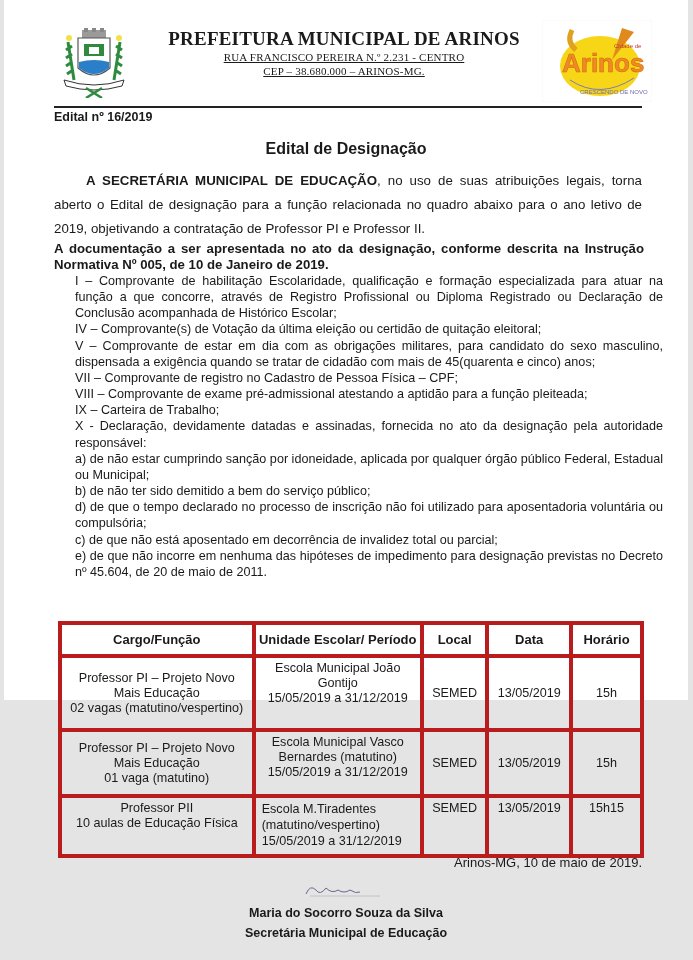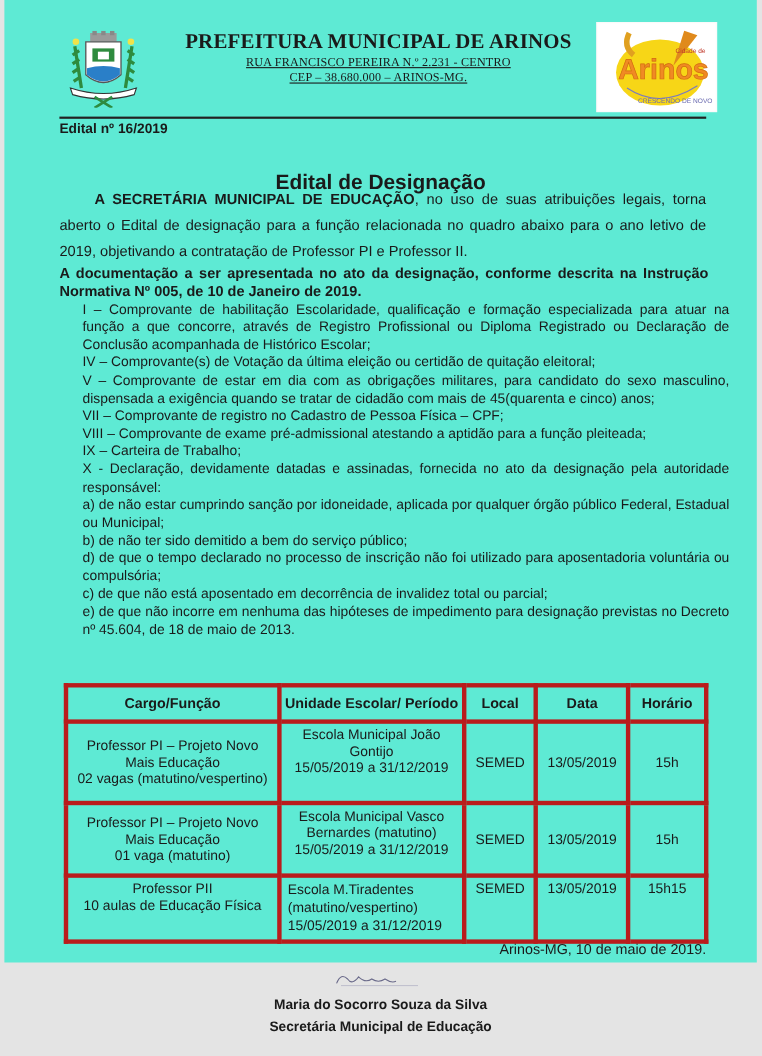--- a/index.html
+++ b/index.html
@@ -3,34 +3,34 @@
 <meta charset="utf-8">
 <style>
   html, body { margin: 0; padding: 0; }
   body {
     width: 693px; height: 960px; overflow: hidden;
     background: #e4e4e4;
     font-family: "Liberation Sans", sans-serif;
     color: #1a1a1a;
   }
   .page {
-    position: absolute; left: 4px; top: 0; width: 684px; height: 875px;
-    background: #5eead4;
+    position: absolute; left: 4px; top: 0; width: 684px; height: 700px;
+    background: #ffffff;
   }
   .header { position: absolute; left: 0; top: 0; width: 684px; height: 108px; }
   .crest { position: absolute; left: 54px; top: 28px; width: 72px; height: 70px; }
   .brand-logo { position: absolute; left: 538px; top: 20px; width: 110px; height: 82px; background:#fff; box-shadow: 0 0 2px #eee inset; }
   .hdr-text { position: absolute; left: 140px; top: 28px; width: 400px; text-align: center; font-family: "Liberation Serif", serif; }
   .hdr-title { font-size: 19px; font-weight: bold; letter-spacing: 0.2px; line-height: 22px; }
   .hdr-line { font-size: 11px; line-height: 14px; letter-spacing: 0.2px; text-decoration: underline; }
   .hdr-email { font-size: 11px; line-height: 15px; font-style: italic; font-weight: bold; }
   .rule { position: absolute; left: 50px; top: 106px; width: 588px; height: 2px; background: #222; }
   .edital-no { position: absolute; left: 50px; top: 110px; font-size: 12.5px; font-weight: bold; }
 
-  .doc-title { position: absolute; left: 0; top: 140px; width: 684px; text-align: center; font-size: 19px; font-weight: bold; margin-top: 16px; }
+  .doc-title { position: absolute; left: 0; top: 140px; width: 684px; text-align: center; font-size: 16px; font-weight: bold; }
   .intro { position: absolute; left: 50px; top: 169px; width: 588px; font-size: 13.3px; line-height: 24px; text-align: justify; }
   .intro .indent { display: inline-block; width: 32px; }
   .intro b { font-weight: bold; }
   .doc-heading { position: absolute; left: 50px; top: 241px; width: 590px; font-size: 13.2px; font-weight: bold; line-height: 16px; text-align: justify; }
   .reqs { position: absolute; left: 50px; top: 273px; width: 588px; font-size: 12.6px; line-height: 16.15px; margin-left: 21px; }
   .reqs p { margin: 0; text-align: justify; }
 
   table.grid {
     position: absolute; left: 54px; top: 621px; width: 586px;
     border-collapse: collapse; font-size: 12.6px;
@@ -101,21 +101,21 @@
     <p>IV – Comprovante(s) de Votação da última eleição ou certidão de quitação eleitoral;</p>
     <p>V – Comprovante de estar em dia com as obrigações militares, para candidato do sexo masculino, dispensada a exigência quando se tratar de cidadão com mais de 45(quarenta e cinco) anos;</p>
     <p>VII – Comprovante de registro no Cadastro de Pessoa Física – CPF;</p>
     <p>VIII – Comprovante de exame pré-admissional atestando a aptidão para a função pleiteada;</p>
     <p>IX – Carteira de Trabalho;</p>
     <p>X - Declaração, devidamente datadas e assinadas, fornecida no ato da designação pela autoridade responsável:</p>
     <p>a) de não estar cumprindo sanção por idoneidade, aplicada por qualquer órgão público Federal, Estadual ou Municipal;</p>
     <p>b) de não ter sido demitido a bem do serviço público;</p>
     <p>d) de que o tempo declarado no processo de inscrição não foi utilizado para aposentadoria voluntária ou compulsória;</p>
     <p>c) de que não está aposentado em decorrência de invalidez total ou parcial;</p>
-    <p>e) de que não incorre em nenhuma das hipóteses de impedimento para designação previstas no Decreto nº 45.604, de 18 de maio de 2013.</p>
+    <p>e) de que não incorre em nenhuma das hipóteses de impedimento para designação previstas no Decreto nº 45.604, de 20 de maio de 2011.</p>
   </div>
 
   <table class="grid">
     <thead>
       <tr>
         <th class="c1">Cargo/Função</th>
         <th class="c2">Unidade Escolar/ Período</th>
         <th class="c3">Local</th>
         <th class="c4">Data</th>
         <th class="c5">Horário</th>

